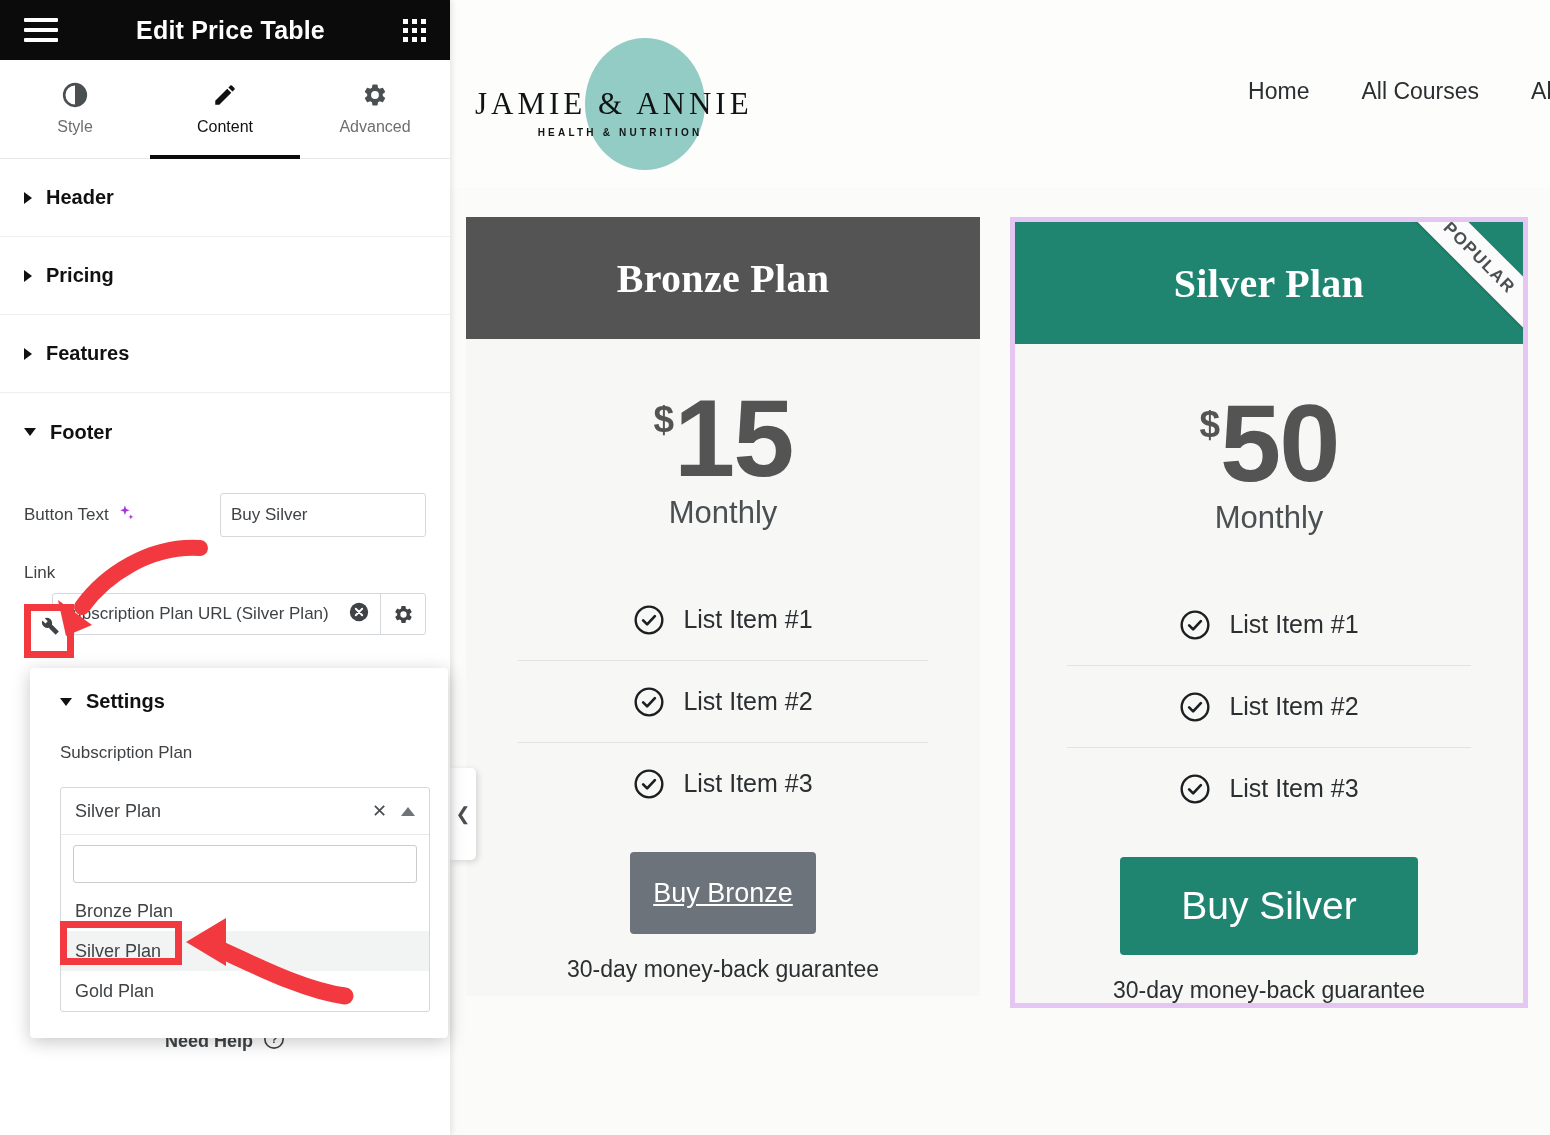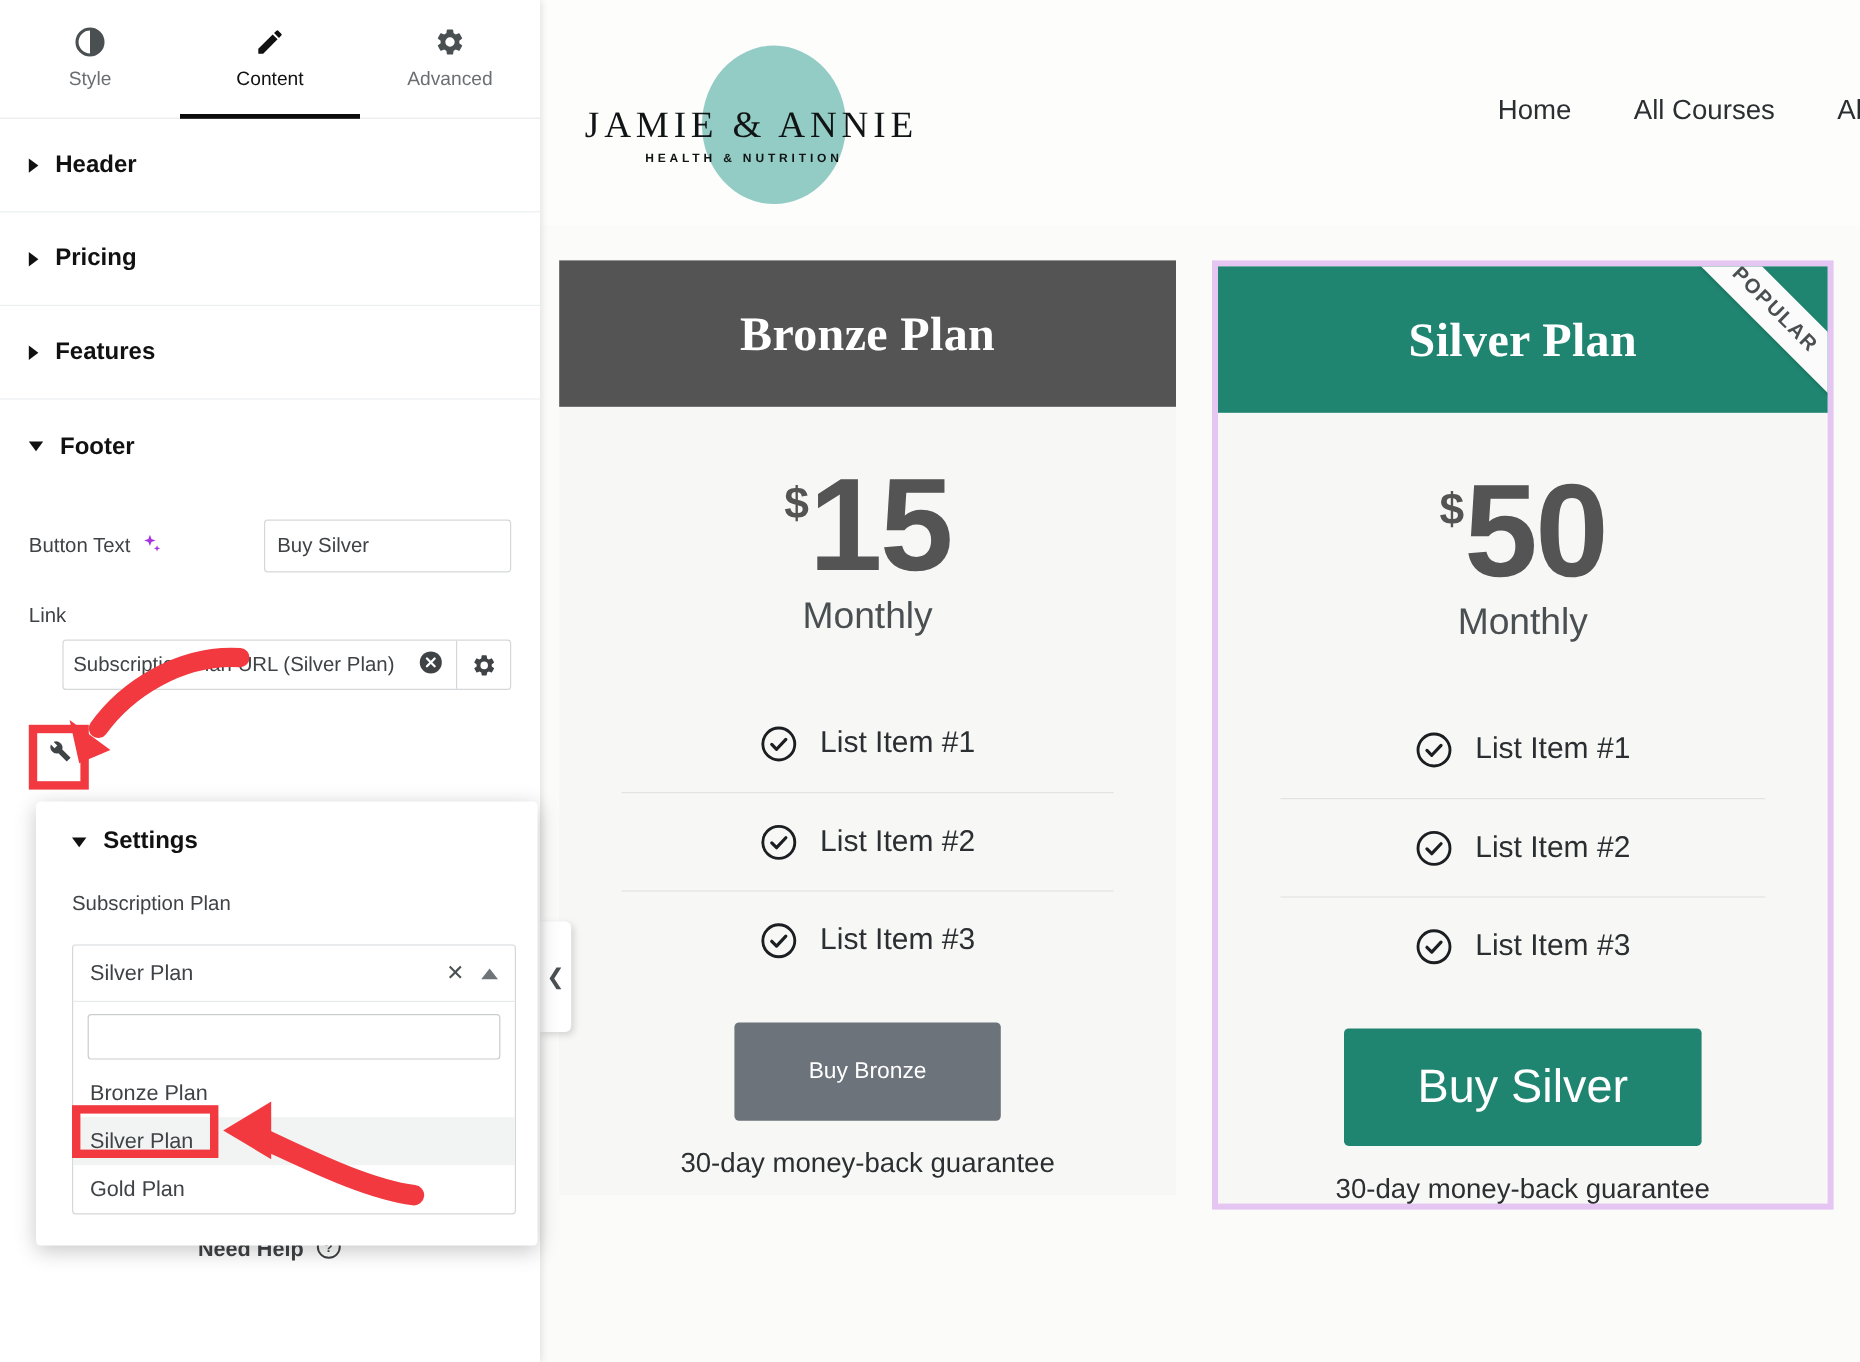--- a/index.html
+++ b/index.html
@@ -139,21 +139,21 @@
     height:188px;background:#fdfdfc;position:relative;
   }
   #logo{
     position:absolute;left:25px;top:24px;width:310px;height:148px;
   }
   #logo-circle{
     position:absolute;left:110px;top:14px;width:120px;height:132px;border-radius:50%;
     background:#93ccc4;
   }
   #logo-main{
-    position:absolute;left:0;top:62px;width:290px;text-align:right;
+    position:absolute;left:0;top:62px;width:290px;text-align:left;
     font-family:"Liberation Serif",serif;font-size:31px;letter-spacing:4px;color:#101414;
   }
   #logo-sub{
     position:absolute;left:0;top:103px;width:290px;text-align:center;
     font-size:10px;letter-spacing:3.2px;font-weight:bold;color:#101414;
   }
   #site-nav{
     position:absolute;right:-22px;top:78px;display:flex;gap:52px;
     font-size:23px;color:#2b2f31;white-space:nowrap;
   }
@@ -201,34 +201,53 @@
     display:flex;align-items:center;justify-content:center;gap:18px;
     height:81px;font-size:25px;color:#2b2f31;
   }
   .feature + .feature{border-top:1px solid #e3e3e1;}
   .check svg{display:block;}
 
   .buy-btn{
     display:block;margin:28px auto 0 auto;border:0;cursor:pointer;
     font-family:"Liberation Sans",sans-serif;color:#fff;
   }
-  #bronze-btn{width:222px;height:82px;background:#6c737b;border-radius:4px;font-size:19px;}
+  #bronze-btn{width:186px;height:82px;background:#6c737b;border-radius:4px;font-size:27px;text-decoration:underline;}
   #silver-btn{width:298px;height:98px;background:#1f8570;border-radius:4px;font-size:39px;}
   .guarantee{
     text-align:center;font-size:23px;color:#2b2f31;margin-top:22px;
   }
 
   
   #arrows{position:absolute;left:0;top:0;width:1550px;height:1135px;pointer-events:none;z-index:50;}
 </style>
 </head>
 <body>
 
 <div id="editor-panel">
 
+  <div id="panel-topbar">
+    <div class="hamburger">
+      <span></span>
+        <span></span>
+        <span></span>
+    </div>
+    <div id="panel-title">Edit Price Table</div>
+    <div class="grid-icon">
+      <i></i>
+        <i></i>
+        <i></i>
+        <i></i>
+        <i></i>
+        <i></i>
+        <i></i>
+        <i></i>
+        <i></i>
+    </div>
+  </div>
 
   <div id="panel-tabs">
     <div class="tab">
       <span>
         <svg width="26" height="26" viewBox="0 0 24 24">
             <circle cx="12" cy="12" r="10" fill="none" stroke="#4a4f52" stroke-width="2.4"></circle>
             <path fill="#4a4f52" d="M12 2a10 10 0 0 1 0 20z"></path>
           </svg>
       </span>
       <span class="tab-label">Style</span>

